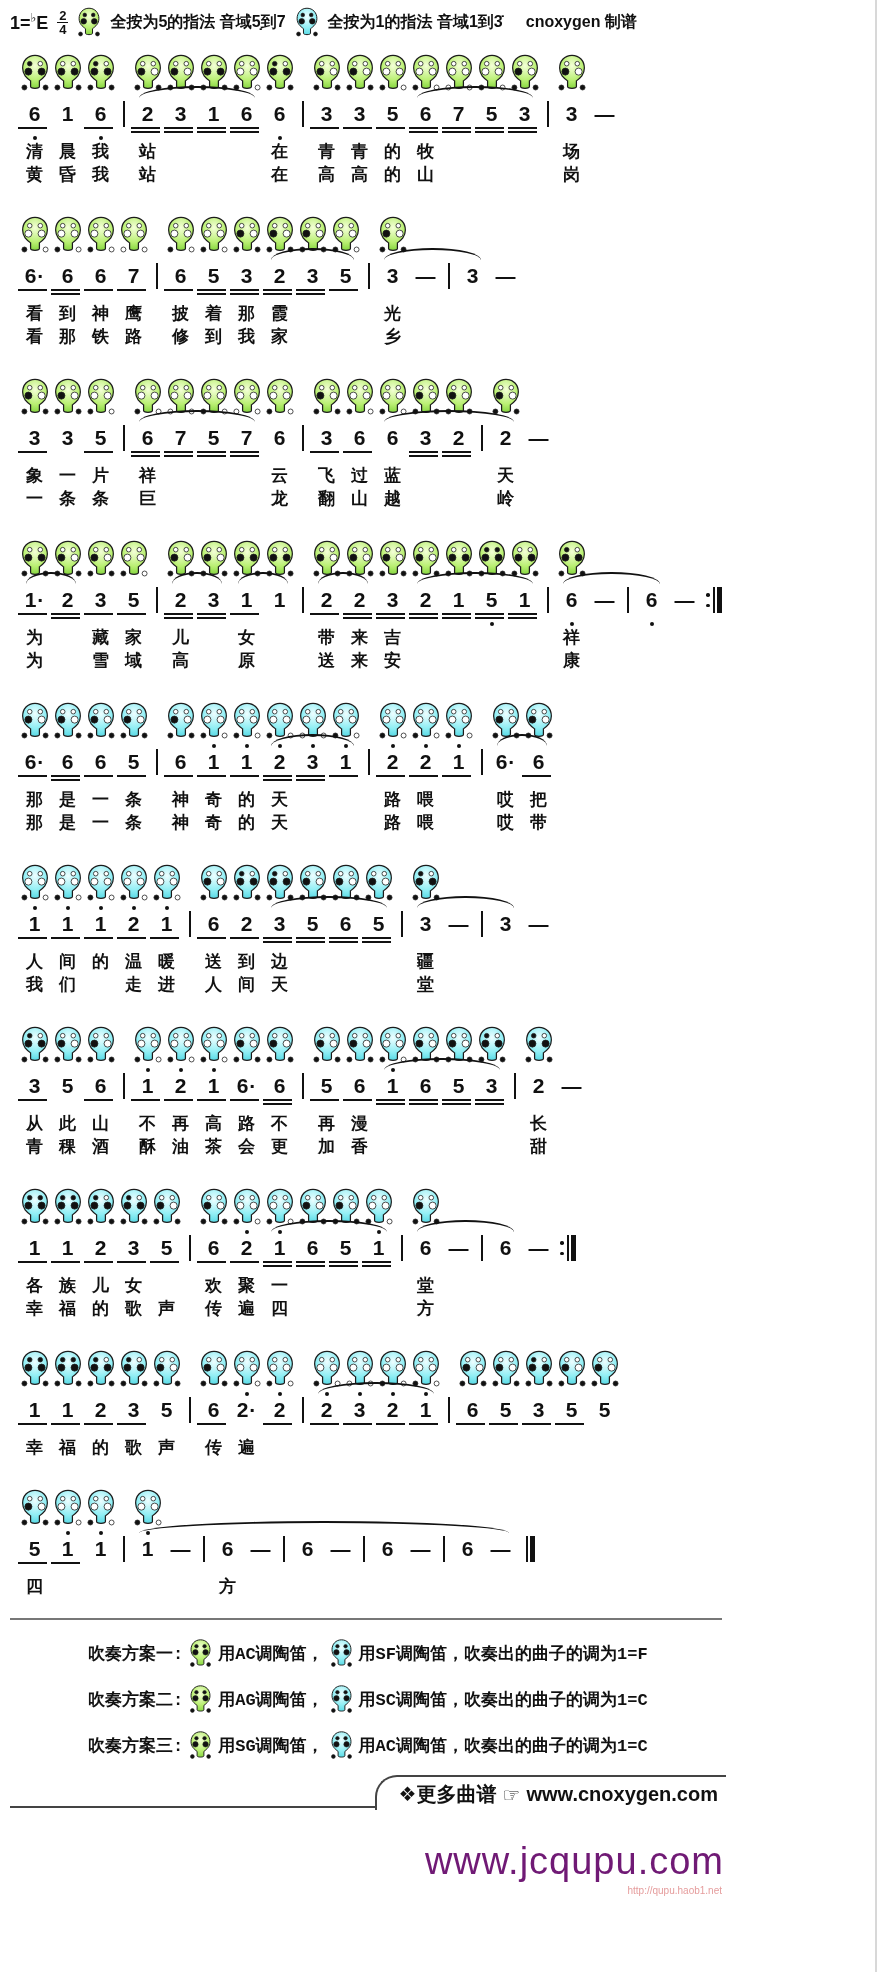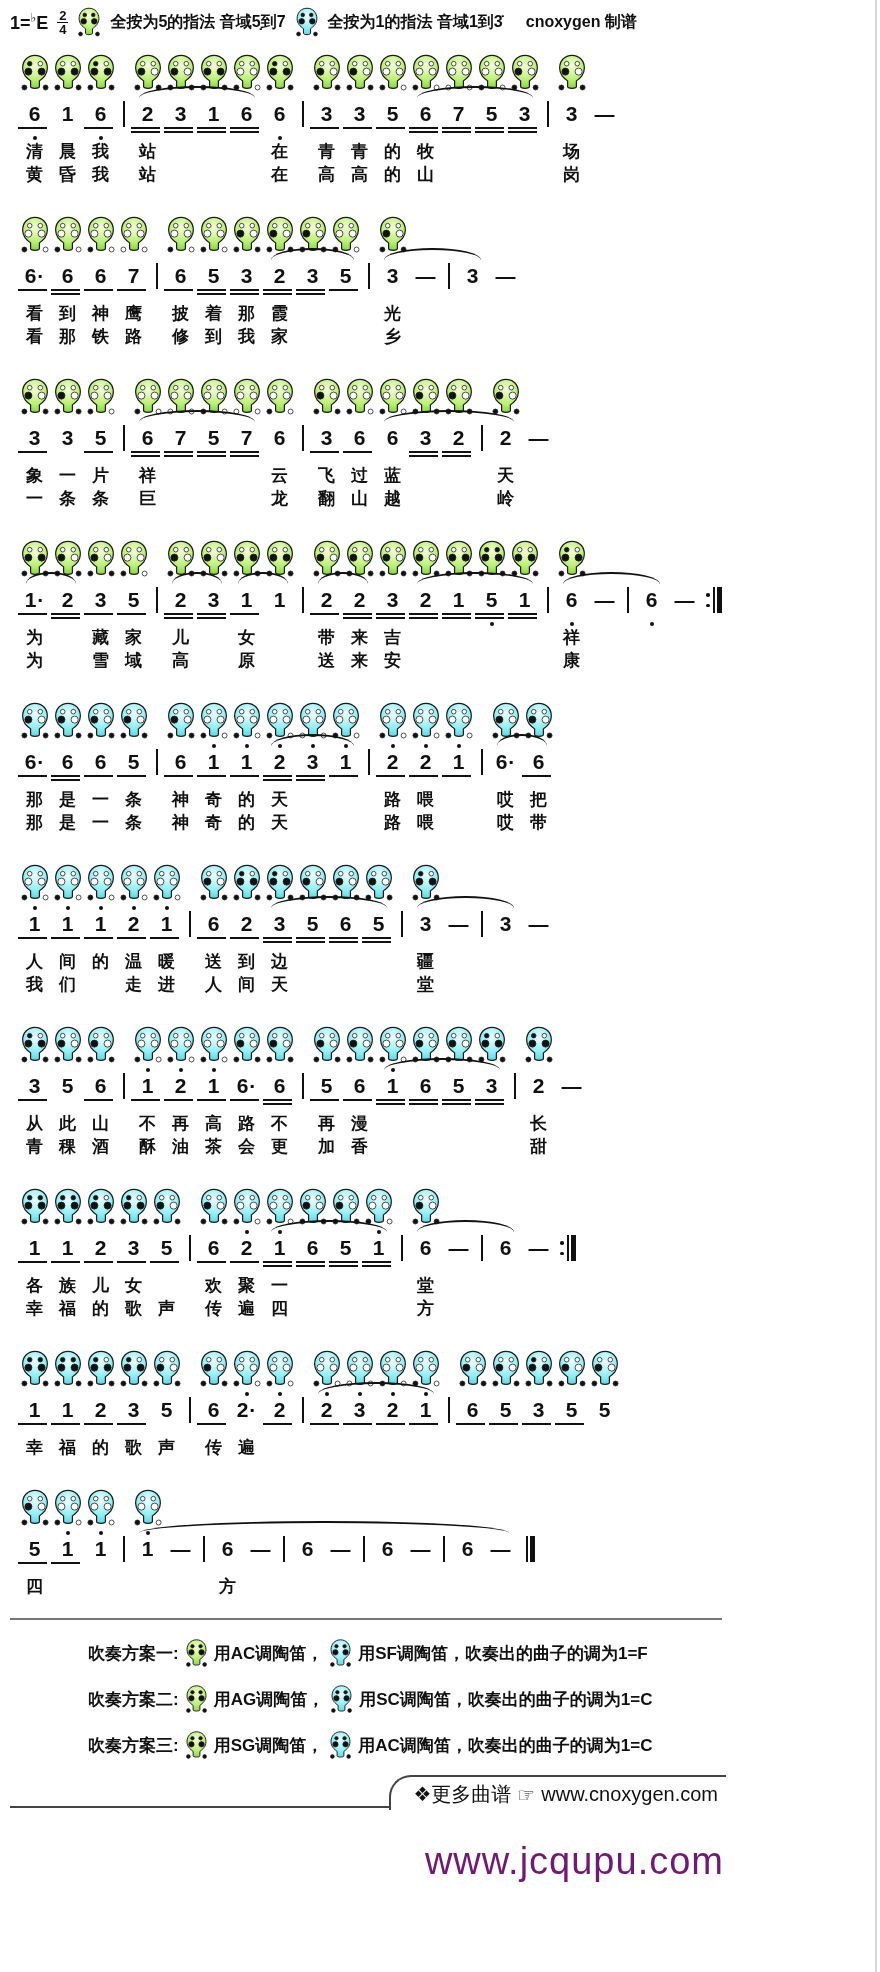--- a/index.html
+++ b/index.html
@@ -38,28 +38,28 @@
   .thick{width:5px;height:26px;background:#111;margin-left:2px;}
   .repdots{display:flex;flex-direction:column;justify-content:center;gap:7px;margin-right:3px;}
   .repdots i{width:3.5px;height:3.5px;background:#111;border-radius:50%;}
   .dash{font-size:20px;font-weight:700;}
   .lyr{height:23px;line-height:23px;font-size:17px;font-weight:700;width:200%;text-align:center;}
   .slur{position:absolute;height:10px;border-top:2px solid #111;
         border-radius:50% 50% 0 0 / 100% 100% 0 0;}
   
   .rule{height:2px;background:#777;margin:2px 0 10px 0;width:712px;}
   .plans{padding-left:78px;}
-  .plan{display:flex;align-items:center;gap:4px;height:46px;font-size:17px;font-weight:700;white-space:nowrap;}
+  .plan{display:flex;align-items:center;gap:4px;height:46px;font-size:17px;font-weight:700;white-space:nowrap;font-family:Liberation Mono, monospace;}
   .plan .oca{width:23px;height:30px;}
   .plan .ic{display:flex;align-items:center;margin:0 2px;}
   .banner{position:relative;height:40px;margin-top:6px;width:716px;}
   .banner .line{position:absolute;left:0;bottom:6px;width:440px;height:2px;background:#444;}
   .banner .tag{position:absolute;right:0;bottom:4px;display:flex;align-items:center;gap:6px;
     border-top:2px solid #444;border-left:2px solid #444;border-top-left-radius:22px;
-    padding:4px 8px 2px 22px;font-size:20px;font-weight:400;background:#fff;}
+    padding:4px 8px 2px 22px;font-size:20px;font-weight:700;background:#fff;}
   .watermark{margin-top:26px;text-align:right;padding-right:6px;
     font-size:38px;color:#701a75;letter-spacing:1px;}
   .watermark-small{text-align:right;padding-right:8px;font-size:10px;color:#e59c9c;margin-top:2px;}
 </style>
 </head>
 <body>
 
 <svg width="0" height="0" style="position:absolute">
   <defs>
     <radialGradient id="og" cx="50%" cy="32%" r="80%">
@@ -4396,14 +4396,15 @@
     <div class="banner">
       <div class="line"></div>
       <div class="tag">
         <span>❖更多曲谱</span>
         <span>☞</span>
         <span>www.cnoxygen.com</span>
       </div>
     </div>
 
     <div class="watermark">www.jcqupu.com</div>
+    <div class="watermark-small">http://qupu.haob1.net</div>
   </div>
 </div>
 
 </body></html>

